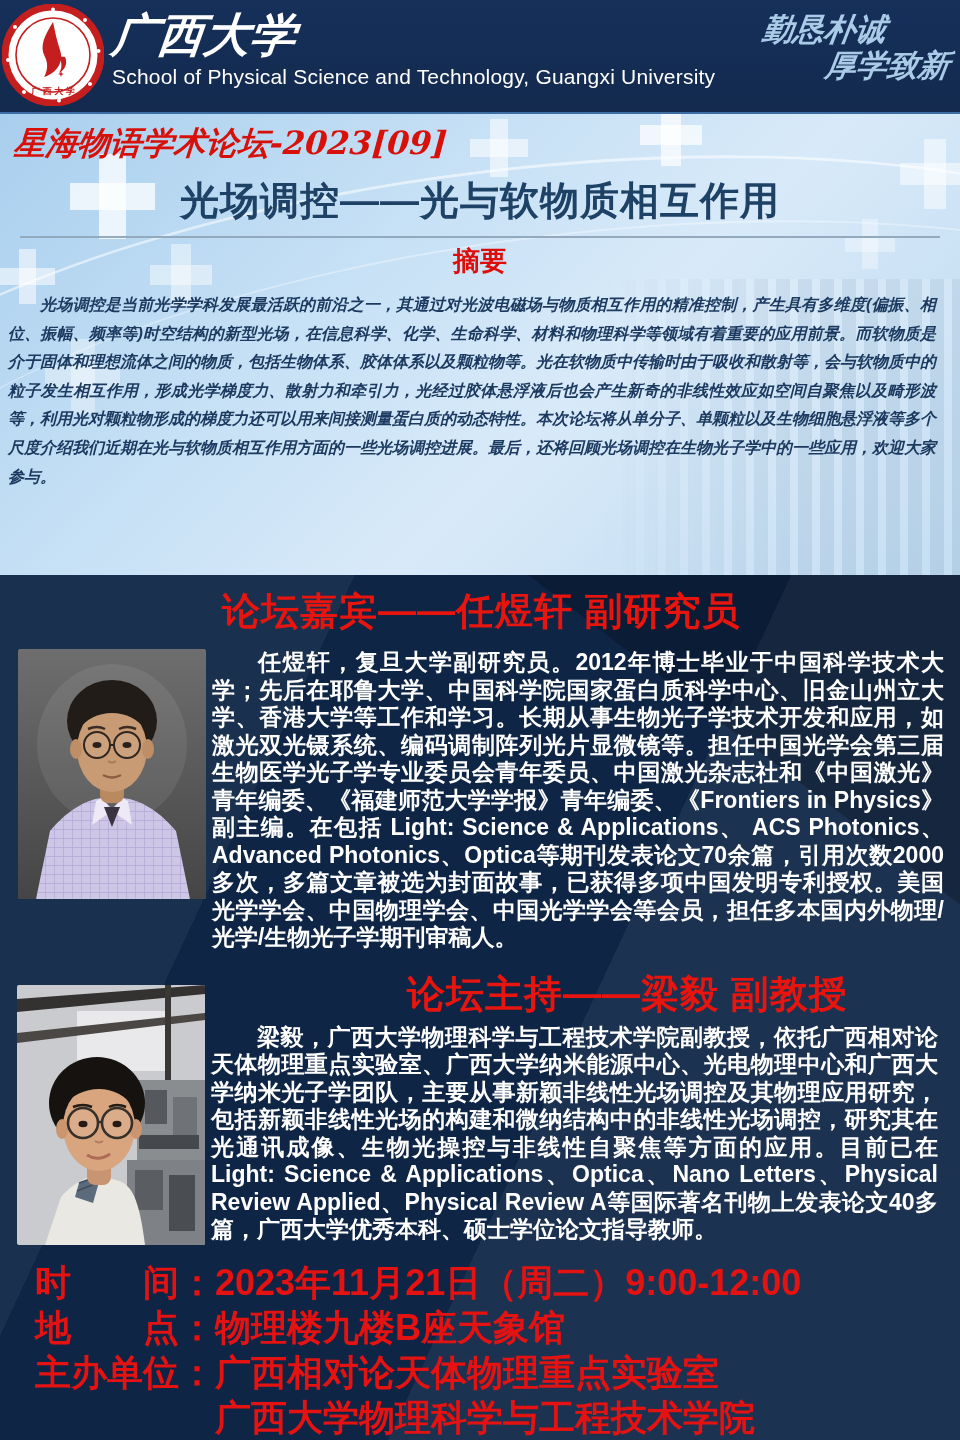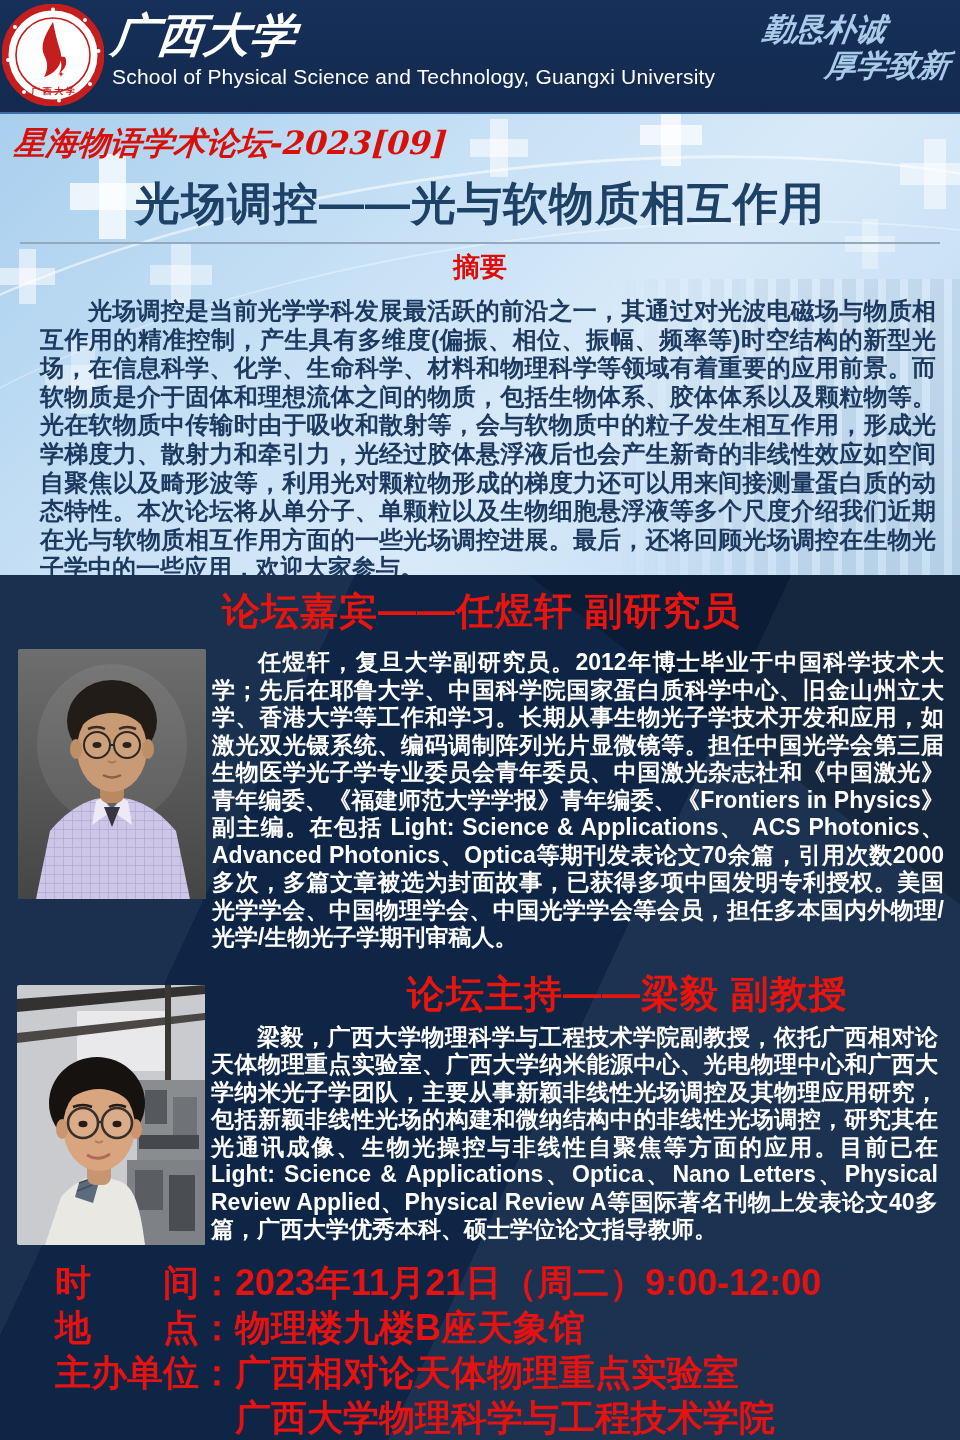--- a/index.html
+++ b/index.html
@@ -48,31 +48,31 @@
     -webkit-mask-image:linear-gradient(to left, #000 45%, transparent 100%);
     mask-image:linear-gradient(to left, #000 45%, transparent 100%);
   }
   .series-title{
     position:relative; z-index:2; padding:8px 0 0 14px;
     font-family:"DejaVu Serif", serif; font-style:italic; font-weight:bold;
     font-size:32px; color:#D8100A; transform:skewX(-4deg); width:fit-content;
   }
   .talk-title{
     position:relative; z-index:2; margin:8px 0 0 0; text-align:center;
-    font-size:45px; font-weight:bold; color:#1E4166; letter-spacing:1px;
+    font-size:39px; font-weight:bold; color:#1E4166; letter-spacing:1px;
   }
   .title-rule{position:relative; z-index:2; border:none; border-top:2px solid #93A9BE; margin:8px 20px 0 20px;}
   .abstract-label{
     position:relative; z-index:2; text-align:center; margin-top:5px;
     font-size:27px; font-weight:bold; color:#DD0E0A;
   }
   .abstract-text{
-    position:relative; z-index:2; margin:12px 24px 0 40px;
-    font-size:24px; font-weight:bold; color:#1C3A60;
-    line-height:28.6px; text-align:justify; text-indent:2em;
+    position:relative; z-index:2; margin:12px 24px 0 8px;
+    font-size:16px; font-weight:bold; color:#1C3A60;
+    line-height:28.6px; text-align:justify; text-indent:2em;font-style:italic;
   }
   
   .dark{position:relative; height:867px; background:#0E2546; padding-top:12px; box-sizing:border-box;}
   .dark::before{
     content:""; position:absolute; inset:0; pointer-events:none;
     background:linear-gradient(115deg, rgba(255,255,255,0.05) 0 26%, rgba(255,255,255,0) 26% 58%, rgba(255,255,255,0.06) 58% 100%);
   }
   .dark::after{
     content:""; position:absolute; inset:0; pointer-events:none;
     background:rgba(0,0,0,0.22);
@@ -89,21 +89,21 @@
     margin:0; flex:1; color:#FFFFFF; font-size:23px; font-weight:600;
     line-height:27.5px; text-align:justify; text-indent:2em;
   }
   .host-block{position:relative; z-index:2; display:flex; gap:6px; margin-top:18px; padding-left:17px; padding-right:22px;}
   .host-right{flex:1; display:flex; flex-direction:column;}
   .host-right .section-heading{padding-left:196px;}
   .host-right .bio{margin-top:6px;}
   .host-photo-wrap{flex:0 0 188px; margin-top:15px;}
   
   .footer{position:relative; z-index:2; margin-top:15px; padding-left:35px;}
-  .fline{font-size:36px; font-weight:bold; color:#E51212; line-height:45px; white-space:nowrap;margin-left:20px;}
+  .fline{font-size:36px; font-weight:bold; color:#E51212; line-height:45px; white-space:nowrap;}
   .flabel{display:inline-block; min-width:5em;}
 </style>
 </head>
 <body>
 
 <div class="poster">
 
   <div class="header">
     <div class="seal">
       <svg viewBox="0 0 102 102" width="102" height="102" aria-hidden="true">

